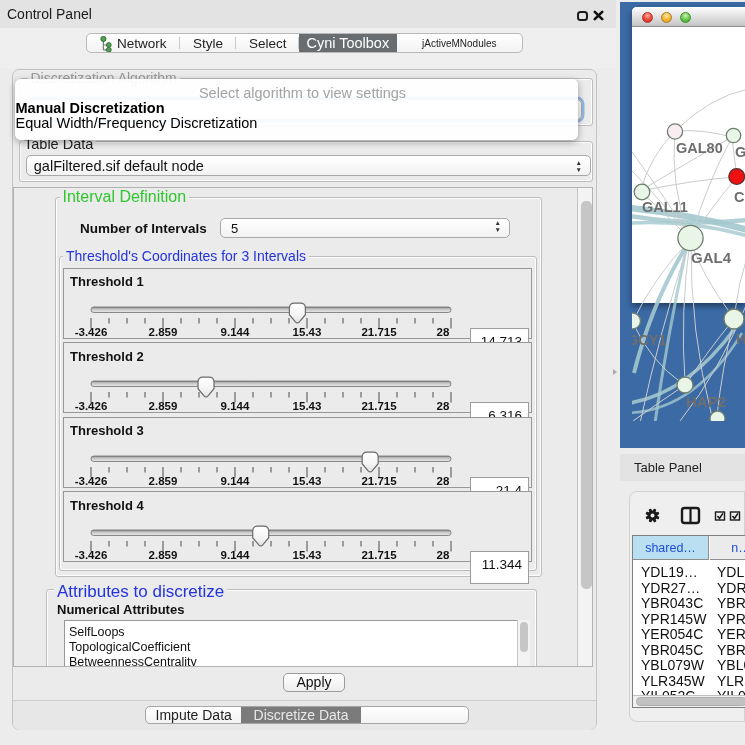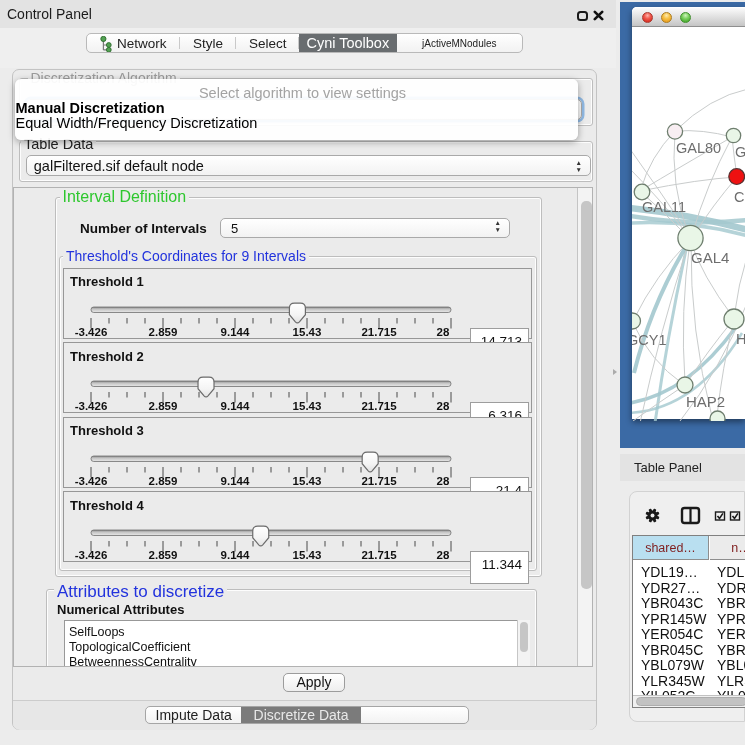--- a/index.html
+++ b/index.html
@@ -54,31 +54,31 @@
 #bottabs { position:absolute; left:132px; top:636px; width:324px; height:18px; background:linear-gradient(#ffffff,#f2f2f2); border:1px solid #a5a5a5; border-radius:5px; overflow:hidden; display:flex; }
 .btab { font-size:14px; color:#222; display:flex; align-items:center; justify-content:center; }
 .btab.dark { background:#7b7b7b; color:#e8e8e8; }
 
 
 .vsb { position:absolute; background:#f3f3f3; border-left:1px solid #c6c6c6; }
 .vsb .thumb { position:absolute; left:2px; right:2px; background:#c6c6c6; border-radius:5px; }
 
 
 #blue { left:620px; top:2px; width:125px; height:446px; background:#3b6aa5; }
-#netwin { position:absolute; left:12px; top:5px; width:113px; height:412px; background:#fff; border-radius:5px 0 0 0; box-shadow:0 3px 6px rgba(0,0,0,0.45); }
+#netwin { position:absolute; left:12px; top:5px; width:113px; height:296px; background:#fff; border-radius:5px 0 0 0; box-shadow:0 3px 6px rgba(0,0,0,0.45);font-weight:bold; }
 #nettb { position:absolute; left:0; top:0; width:113px; height:20px; background:linear-gradient(#fefefe,#c5c5c5); border-bottom:1px solid #8f8f8f; border-radius:5px 0 0 0; box-shadow:inset 0 1px 0 #ffffff; }
 .tl { position:absolute; top:5px; width:11px; height:11px; border-radius:50%; }
 #netsvg { position:absolute; left:0; top:21px; }
 
 #tpstrip { left:620px; top:454px; width:125px; height:27px; background:#e3e3e3; }
 #tpstrip .t { position:absolute; left:14px; top:6px; font-size:13px; color:#222; }
 
 #card { left:629px; top:491px; width:116px; height:231px; background:#efefef; border:1px solid #d2d2d2; border-radius:8px 0 0 8px; }
 #tablebox { position:absolute; left:2px; top:43px; width:114px; height:173px; background:#fff; border:1px solid #808080; border-right:none; overflow:hidden; }
-.hcell { position:absolute; top:0; height:24px; font-size:12.5px; color:#7f1d1d; text-align:center; line-height:24px; border-bottom:1px solid #8e8e8e; }
+.hcell { position:absolute; top:0; height:24px; font-size:12.5px; color:#1d4ed8; text-align:center; line-height:24px; border-bottom:1px solid #8e8e8e; }
 .trow { position:absolute; font-size:14px; color:#111; }
 
 #splitarrow { left:613px; top:369px; width:0; height:0; border-top:3.5px solid transparent; border-bottom:3.5px solid transparent; border-left:4px solid #ababab; }
 </style>
 </head>
 <body>
 <div class="abs" id="titlebar">
     <span class="t">Control Panel</span>
   </div>
 <div class="abs" id="minbox"></div>
@@ -119,21 +119,21 @@
 
     <div class="groupbox" style="left:41px; top:9px; width:487px; height:380px;"></div>
     <div class="grouplab" style="left:45.5px; top:0px; color:#2ec72e; font-size:16px;">Interval Definition</div>
     <div style="position:absolute; left:66px; top:33px; font-size:13.5px; font-weight:bold; color:#111;">Number of Intervals</div>
     <div class="combo" style="left:206px; top:30px; width:290px; height:20px;">
       <span class="txt" style="top:2px;">5</span>
       <span class="arr" style="top:1px;">▲<br>▼</span>
     </div>
 
     <div class="groupbox" style="left:45px; top:68px; width:478px; height:315px;"></div>
-    <div class="grouplab" style="left:49px; top:60px; color:#2233dd; background:#ebebeb; font-size:14px;">Threshold's Coordinates for 9 Intervals</div>
+    <div class="grouplab" style="left:49px; top:60px; color:#2233dd; background:#ebebeb; font-size:14px;">Threshold's Coordinates for 3 Intervals</div>
 
     <div class="thpanel" id="th1" style="top:79.5px;">
         <div class="lab">Threshold 1</div>
         <div class="valbox">14.713</div>
         <svg width="467" height="44" style="position: absolute; left: 0px; top: 29px;">
           <defs>
             <linearGradient id="trth1" x1="0" y1="0" x2="0" y2="1">
               <stop offset="0" stop-color="#7f7f7f"></stop>
               <stop offset="0.35" stop-color="#c2c2c2"></stop>
               <stop offset="1" stop-color="#e9e9e9"></stop>

